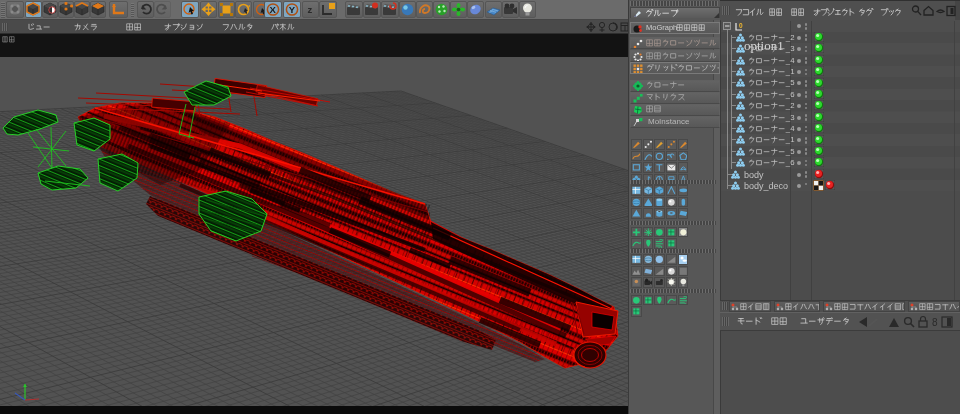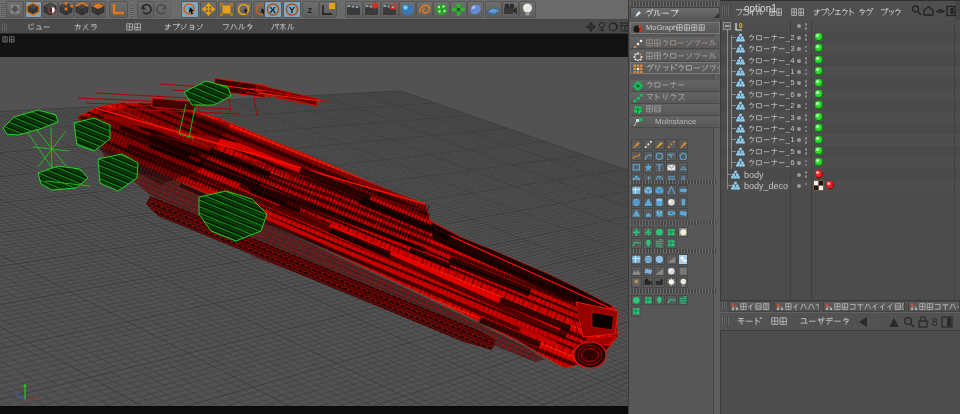--- a/index.html
+++ b/index.html
@@ -694,21 +694,21 @@
           <path d="M8.6 0.8h5.7v6.1h-5.7zM8.6 3.1h5.7M8.6 5.2h5.7" stroke="#aaaaaa" stroke-width="0.74" fill="none" opacity="0.95"></path>
         </svg>
       </div>
     </div>
     <div class="abs" style="left:630px;top:116px;width:90px;height:11.5px;background:linear-gradient(#636363,#585858);border:1px solid #616161;border-bottom:1px solid #494949;overflow:hidden">
       <svg class="abs" style="left:2px;top:0.0px" width="10" height="10" viewBox="0 0 10 10">
         <path d="M1,9 L4,4" stroke="#ccc" stroke-width="0.9"></path>
         <rect x="3" y="2" width="3" height="3" fill="#d8d8d8"></rect>
         <rect x="6.2" y="1" width="3.2" height="3.2" fill="#18c058"></rect>
       </svg>
-      <div class="abs" style="left:24px;top:0.0px">
+      <div class="abs" style="left:17px;top:0.0px">
         <svg width="47" height="10" viewBox="0 0 47 10" style="overflow:visible">
           <text x="0.0" y="6.6" font-family="Liberation Sans" font-size="8.0" font-weight="normal" fill="#b8b8b8">MoInstance</text>
         </svg>
       </div>
     </div>
     <div class="abs" style="left:631.0px;top:139.0px;width:10.7px;height:10.7px;background:#5a5a5a;border:1px solid #494949">
       <svg width="8.7" height="8.7" viewBox="0 0 10 10">
         <path d="M1,9 L7,2 L9,4 L3,9z" fill="#d88830"></path>
       </svg>
     </div>
@@ -1188,21 +1188,21 @@
     <div class="abs" style="left:727px;top:29px;width:1px;height:160px;background:#8a8a8a"></div>
     <div class="abs" style="left:731px;top:35px;width:1px;height:134px;background:#8a8a8a"></div>
     <svg class="abs" style="left:723px;top:22.3px" width="9" height="9" viewBox="0 0 9 9">
       <rect x="0.5" y="0.5" width="7" height="7" fill="#5a5a5a" stroke="#999" stroke-width="0.9"></rect>
       <path d="M2,4 H6.5" stroke="#ddd" stroke-width="1"></path>
     </svg>
     <svg class="abs" style="left:734px;top:21.8px" width="11" height="10" viewBox="0 0 11 10">
       <path d="M2,1 V8 H8" stroke="#e8e8e8" stroke-width="1.2" fill="none"></path>
       <text x="5" y="6" font-family="Liberation Sans" font-size="6.5" font-weight="bold" fill="#f0b830">0</text>
     </svg>
-    <div class="abs" style="left:744px;top:3px;font-size:10px;color:#d8d8d8;font-family:Liberation Sans, sans-serif">option1</div>
+    <div class="abs" style="left:744px;top:38px;font-size:13px;color:#d8d8d8;font-family:Liberation Serif, serif">option1</div>
     <div class="abs" style="left:796.5px;top:24.3px;width:4.2px;height:4.2px;border-radius:50%;background:#9a9a9a"></div>
     <div class="abs" style="left:804.5px;top:22.9px;width:2.8px;height:2.8px;border-radius:50%;background:#8a8a8a"></div>
     <div class="abs" style="left:804.5px;top:26.9px;width:2.8px;height:2.8px;border-radius:50%;background:#8a8a8a"></div>
     <div class="abs" style="left:731px;top:36.7px;width:5px;height:1px;background:#8a8a8a"></div>
     <svg class="abs" style="left:736px;top:32.7px" width="9" height="9" viewBox="0 0 10 10">
       <g fill="#8ecdf0">
         <circle cx="5" cy="2.2" r="1.7"></circle>
         <circle cx="3" cy="5.2" r="1.7"></circle>
         <circle cx="7" cy="5.2" r="1.7"></circle>
         <circle cx="1.8" cy="8" r="1.7"></circle>

